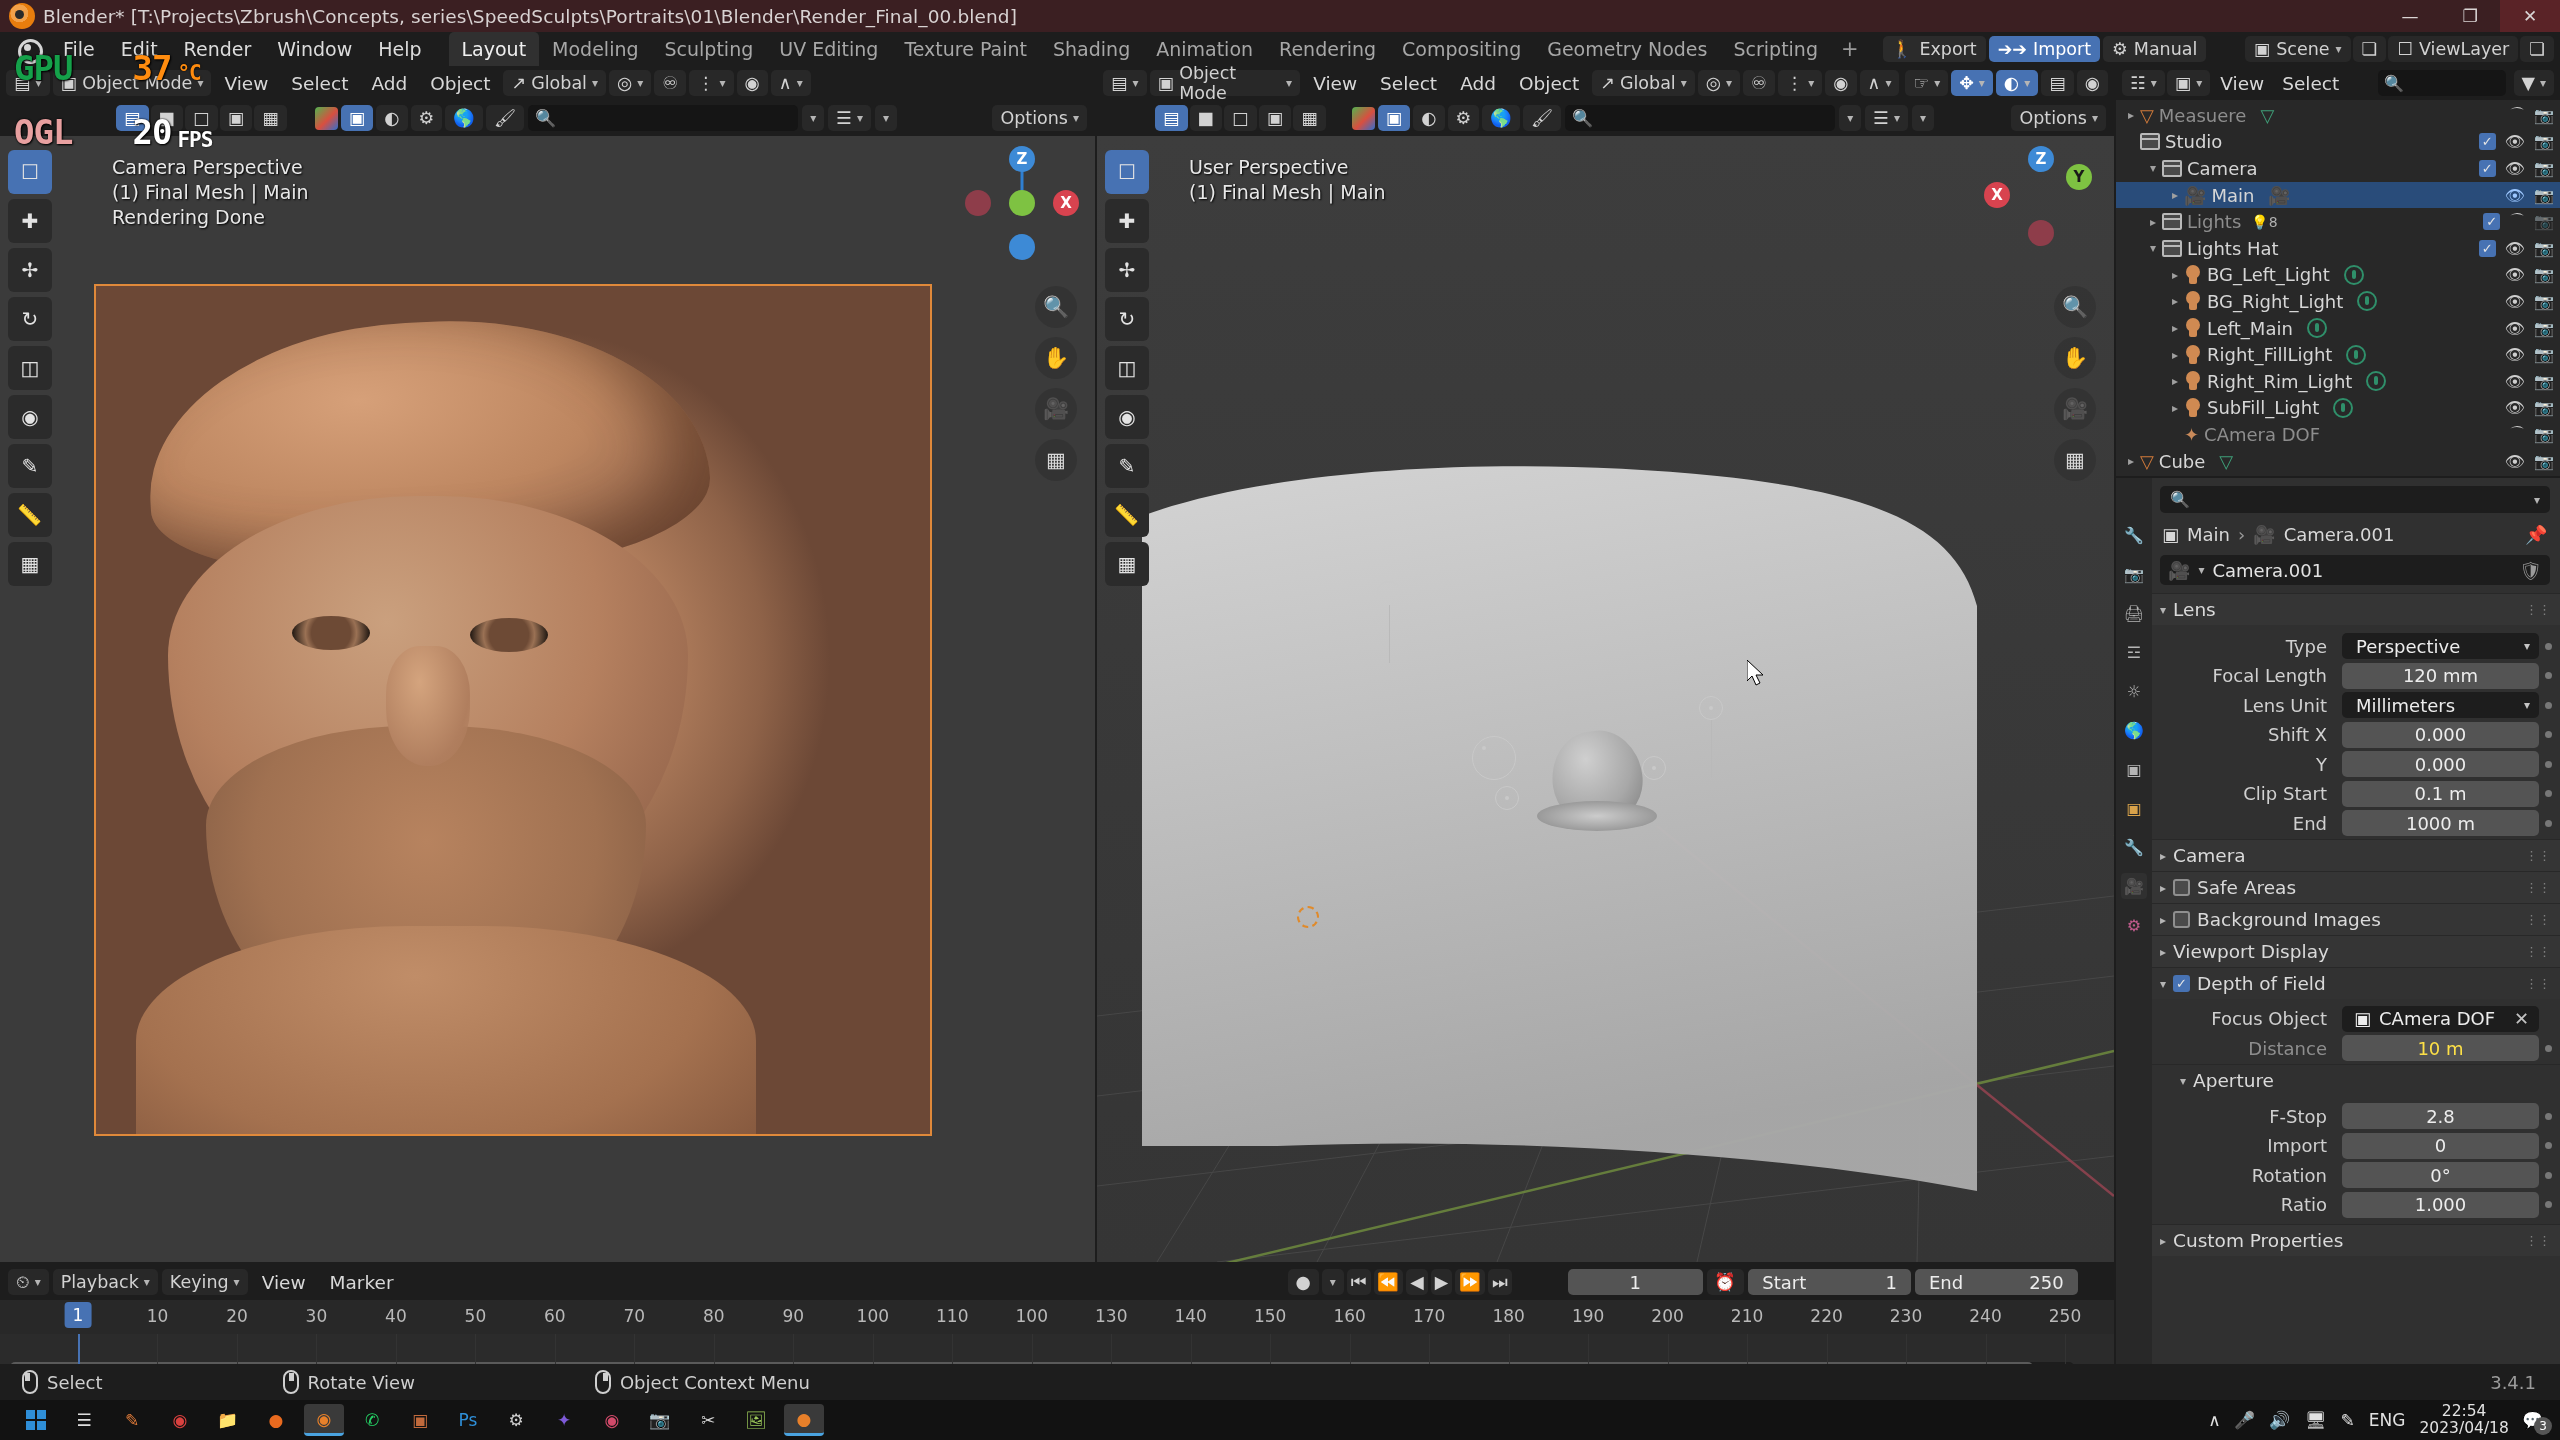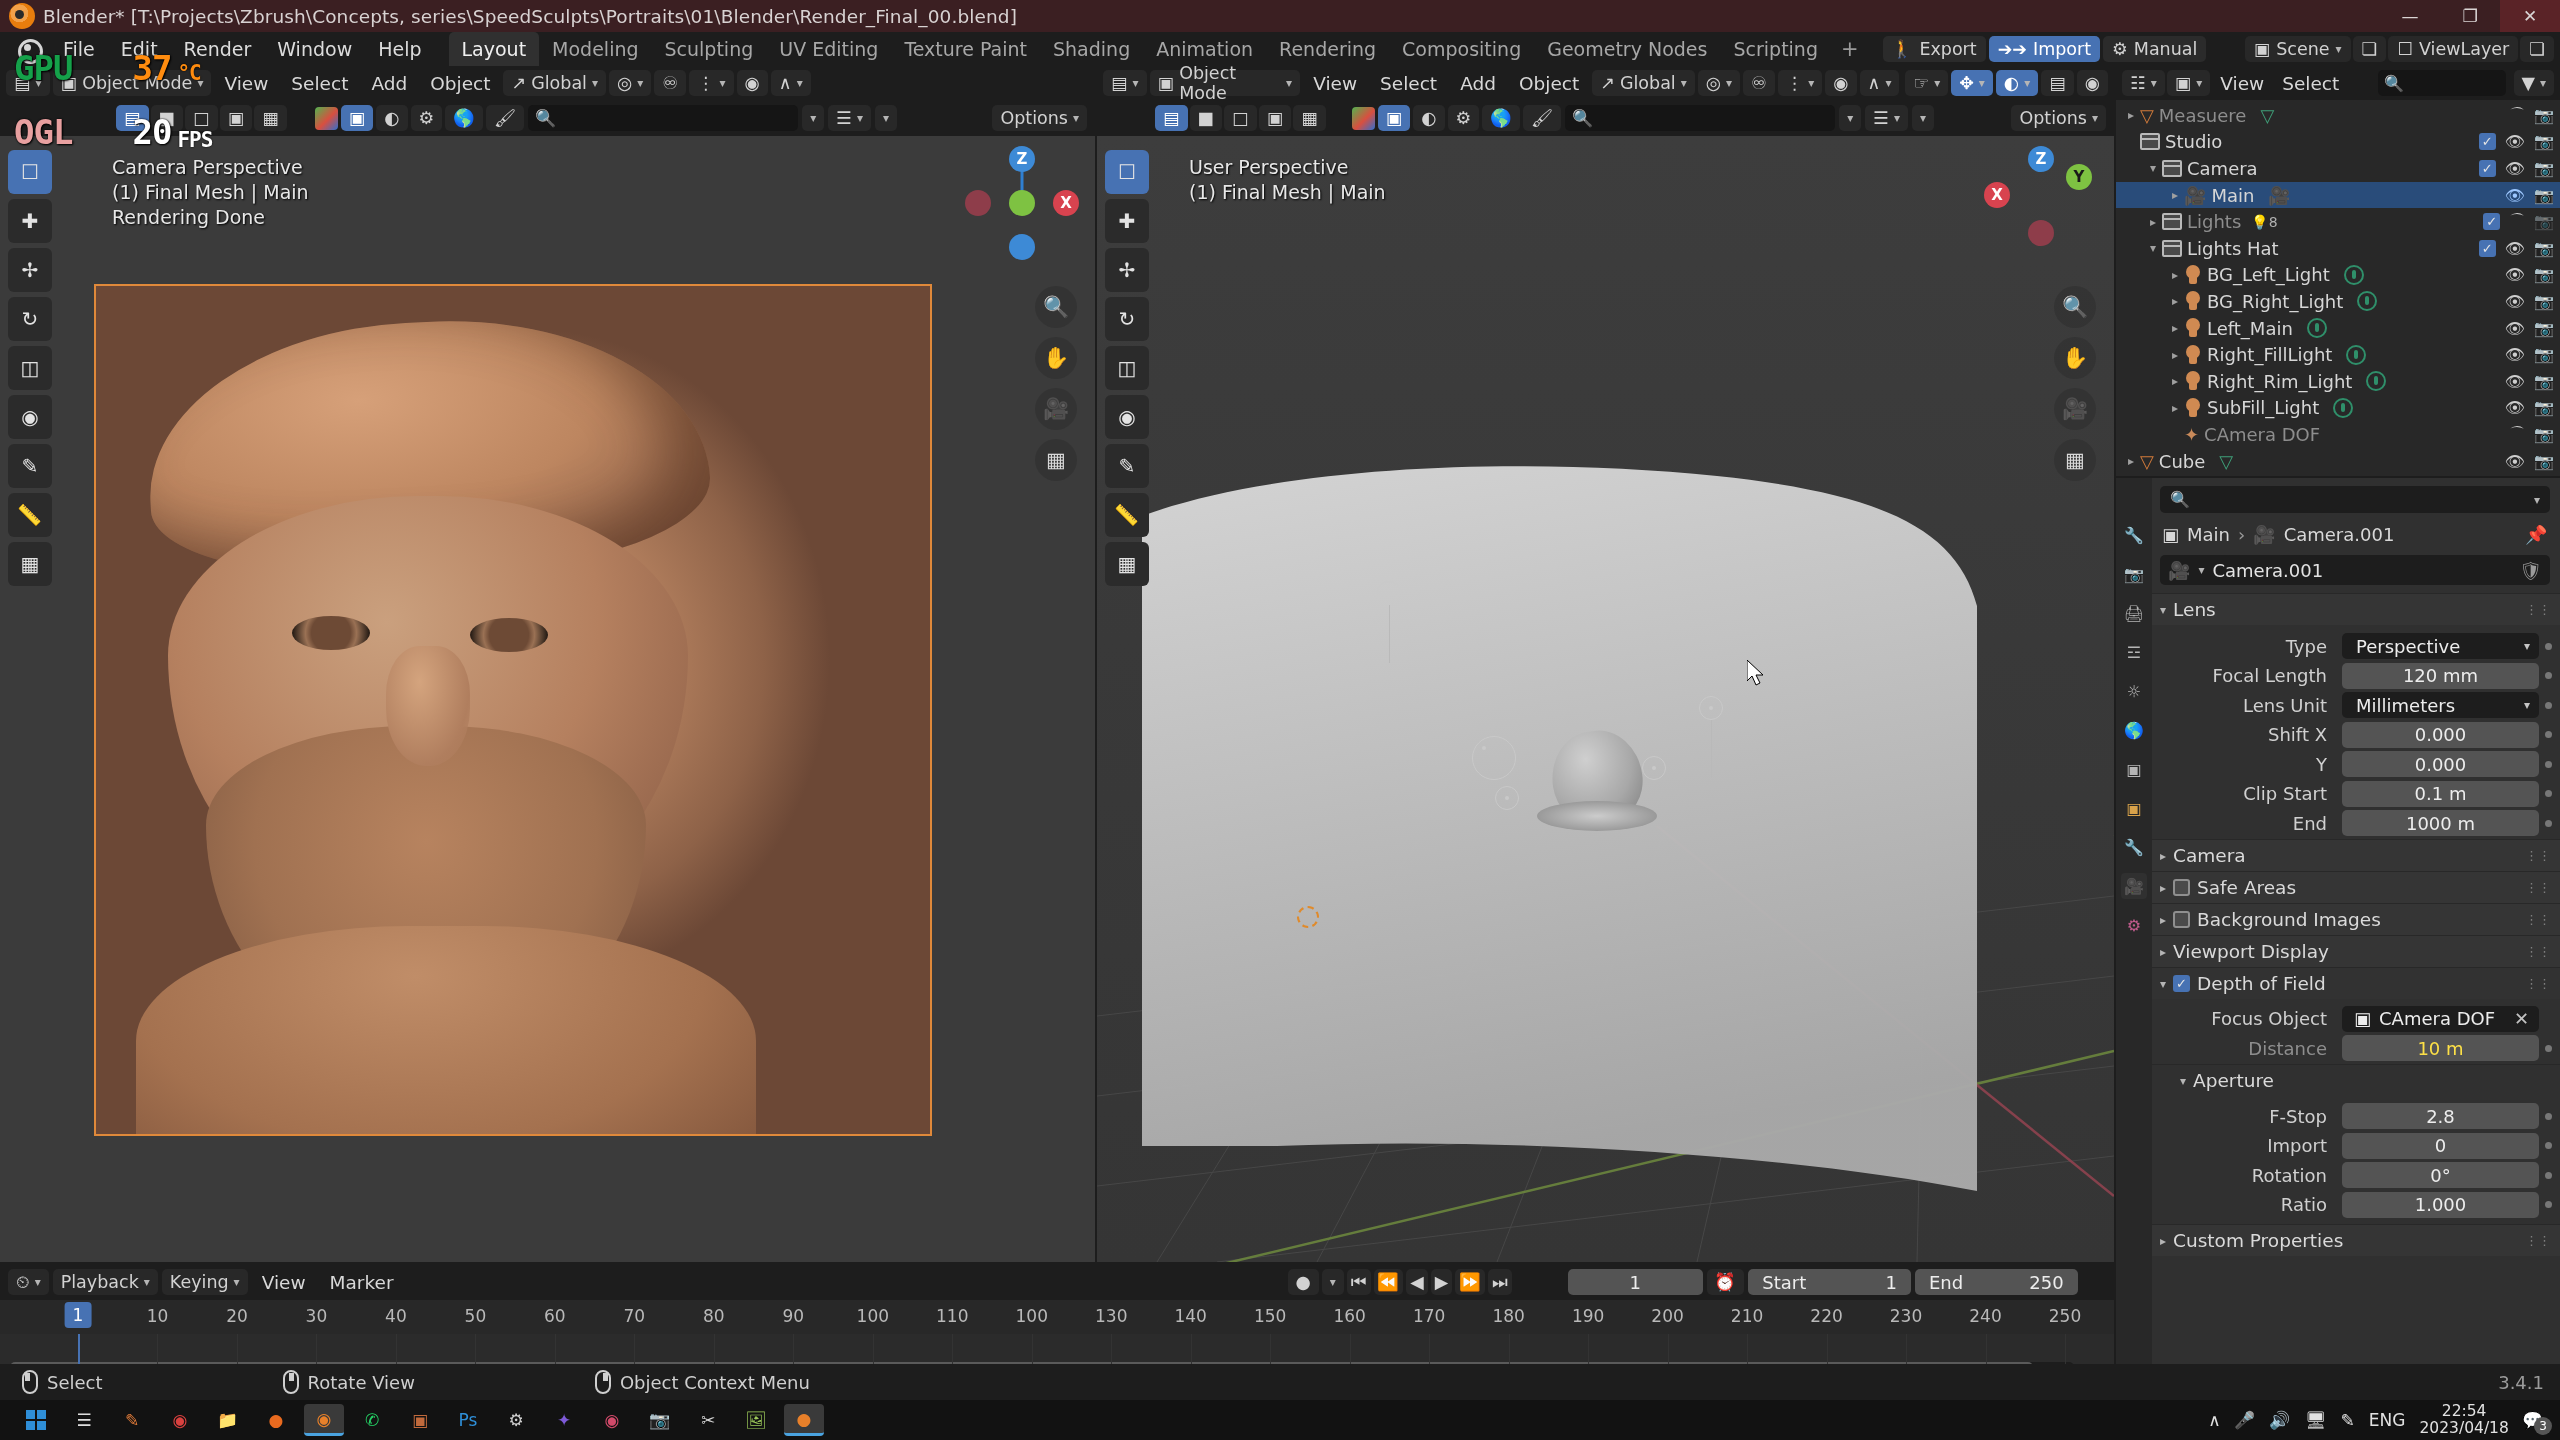--- a/index.html
+++ b/index.html
@@ -1028,21 +1028,21 @@
         <i></i>
       </span>
     <span>Rotate View</span>
   </div>
   <div class="mousehint">
     <span class="mouse r">
         <i></i>
       </span>
     <span>Object Context Menu</span>
   </div>
-  <div style="margin-left:auto;padding-right:16px;color:#9b9b9b;font-size:18px;">3.4.1</div>
+  <div style="margin-left:auto;padding-right:24px;color:#9b9b9b;font-size:18px;">3.4.1</div>
 </div>
 
 <div id="taskbar">
   <div class="tb-ico" style="margin-left:16px;">
     <span style="display:grid;grid-template-columns:9px 9px;grid-template-rows:9px 9px;gap:2px;">
       <i style="background:#2f8fd8;display:block;"></i>
         <i style="background:#2f8fd8;display:block;"></i>
       <i style="background:#2f8fd8;display:block;"></i>
         <i style="background:#2f8fd8;display:block;"></i>
     </span>

